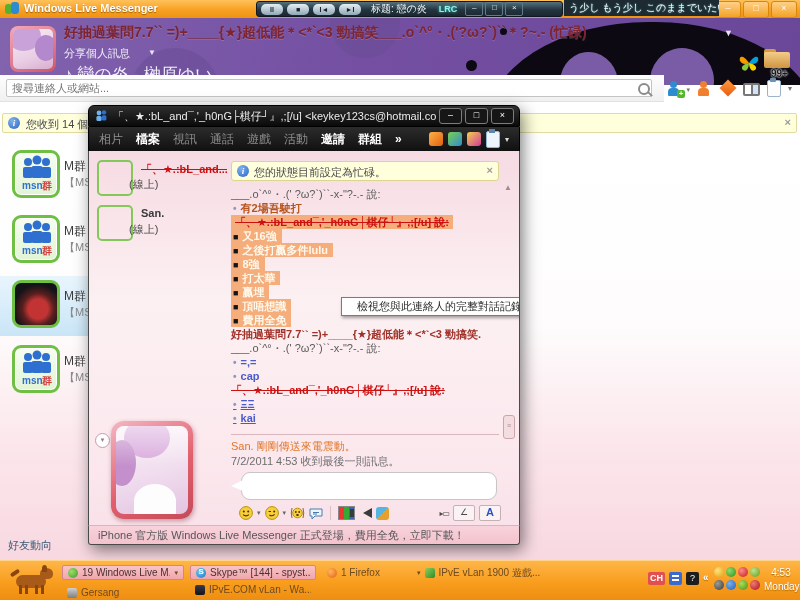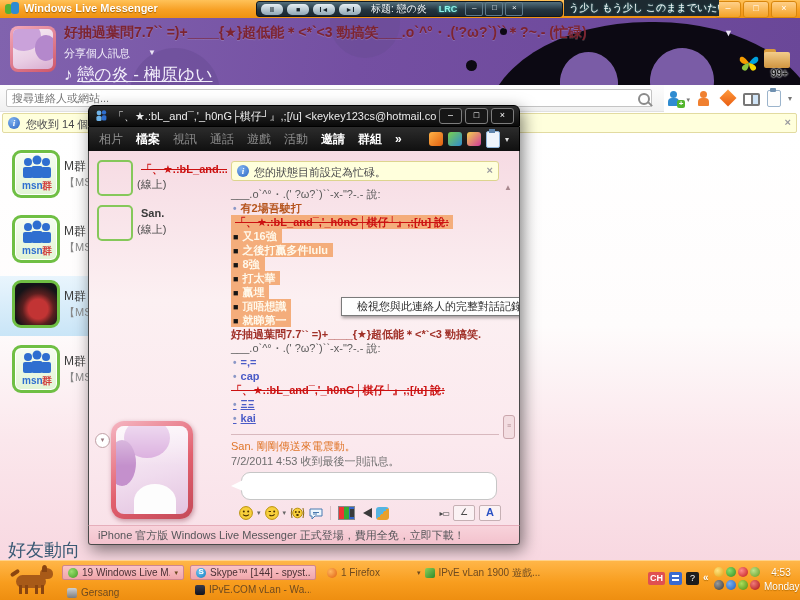--- a/index.html
+++ b/index.html
@@ -57,21 +57,21 @@
   .hd-music .song{text-decoration:underline;}
   .hd-vista{position:absolute;left:738px;top:34px;width:22px;height:22px;}
   .hd-folder{position:absolute;left:764px;top:31px;width:26px;height:19px;}
   .hd-folder .tab{position:absolute;left:0;top:0;width:12px;height:5px;border-radius:2px 2px 0 0;background:#d89a3e;}
   .hd-folder .body{position:absolute;left:0;top:3px;width:26px;height:16px;border-radius:2px;
     background:linear-gradient(#f3cc8a,#cf9440);}
   .hd-badge{position:absolute;left:771px;top:50px;font-size:10px;font-weight:bold;color:#181818;
     text-shadow:0 0 2px #fff,0 0 2px #fff;}
 
   
-  .m-search-row{position:absolute;left:0;top:85px;width:664px;height:27px;
+  .m-search-row{position:absolute;left:0;top:75px;width:664px;height:27px;
     background:linear-gradient(#fdfdfd,#f0f0f0);border-bottom:1px solid #e1e1e1;box-sizing:border-box;}
   .search-input{position:absolute;left:6px;top:4px;width:646px;height:18px;border:1px solid #c4c4c4;
     border-radius:2px;font-size:11px;color:#555;padding:0 20px 0 5px;box-sizing:border-box;
     font-family:"Liberation Sans","DejaVu Sans",sans-serif;}
   .search-mag{position:absolute;left:638px;top:8px;width:8px;height:8px;border:2px solid #8b8b8b;border-radius:50%;}
   .search-mag::after{content:"";position:absolute;left:7px;top:8px;width:6px;height:2px;background:#8b8b8b;
     transform:rotate(45deg);}
   .srch-icons{position:absolute;left:666px;top:4px;display:flex;gap:7px;align-items:center;height:18px;}
   .sic{position:relative;width:17px;height:17px;}
   .sic .head{position:absolute;left:4px;top:1px;width:7px;height:7px;border-radius:50%;}
@@ -103,21 +103,21 @@
   .g-frame{position:absolute;left:12px;top:4px;width:48px;height:48px;border-radius:9px;
     border:3px solid #6fbf44;background:linear-gradient(#f6fdf1,#e2f4d5);box-sizing:border-box;
     box-shadow:inset 0 0 0 1px #fff;}
   .c-name{position:absolute;left:64px;top:12px;font-size:12px;color:#3a3a3a;white-space:nowrap;}
   .c-detail{position:absolute;left:64px;top:29px;font-size:11px;color:#8a8a8a;white-space:nowrap;}
   .contact-row:not(.kind-photo) .icon-photo{display:none;}
   .icon-photo{position:absolute;left:12px;top:4px;width:48px;height:48px;border-radius:9px;border:3px solid #6fbf44;
     box-sizing:border-box;background:radial-gradient(circle at 55% 62%,#c23434 0 28%,#5a1f1f 45%,#141418 70%);}
 
   .m-friends{position:absolute;left:0;top:400px;width:88px;}
-  .mf-title{position:absolute;left:8px;top:4px;font-size:18px;color:#3a5a74;white-space:nowrap;}
+  .mf-title{position:absolute;left:8px;top:4px;font-size:11px;color:#3a5a74;white-space:nowrap;}
   .mf-feed{position:absolute;left:8px;top:26px;font-size:11px;white-space:nowrap;width:80px;overflow:hidden;}
   .mf-feed .lk{color:#3b6fc4;}
   .mf-feed .rest{color:#555;}
   .mf-div{position:absolute;left:2px;top:52px;width:84px;border-top:1px solid #e4d4d8;}
 
   .m-footicons{position:absolute;left:0;top:462px;width:88px;height:34px;}
 
   
   #chat{position:absolute;left:88px;top:105px;width:432px;height:440px;
     box-shadow:3px 5px 16px rgba(0,0,0,.5);border-radius:6px 6px 3px 3px;}
@@ -142,21 +142,21 @@
 
   .c-body{position:relative;height:374px;border-left:1px solid #4a4a4a;border-right:1px solid #4a4a4a;
     box-sizing:border-box;overflow:hidden;
     background:linear-gradient(180deg,#f6dbe3,#fcf0f2 40%,#fbe9ee 78%,#f9e2e9);}
   .pt{position:absolute;left:6px;width:132px;height:44px;}
   .pt .pav{position:absolute;left:2px;top:1px;width:36px;height:36px;border:2px solid #85c85a;border-radius:5px;
     box-sizing:border-box;}
   .pt .pname{position:absolute;left:46px;top:3px;width:86px;font-size:11px;font-weight:bold;
     white-space:nowrap;overflow:hidden;color:#3a3a3a;}
   .pt .pname.nick-red{color:#cc1111;text-decoration:line-through;}
-  .pt .pstatus{position:absolute;left:42px;top:18px;font-size:11px;color:#4a4a4a;}
+  .pt .pstatus{position:absolute;left:34px;top:18px;font-size:11px;color:#4a4a4a;}
   .sb-collapse{position:absolute;left:6px;top:282px;width:13px;height:13px;border-radius:50%;
     border:1px solid #c0a0a6;background:#fff;color:#9a7a80;font-size:7px;line-height:12px;text-align:center;}
   .self-av{position:absolute;left:22px;top:270px;width:82px;height:98px;border-radius:13px;padding:5px;
     box-sizing:border-box;background:linear-gradient(150deg,#f5b6c2,#e2606e 55%,#c44a58);
     box-shadow:1px 2px 5px rgba(120,30,50,.4);}
   .self-av .inner{position:relative;width:100%;height:100%;border-radius:8px;overflow:hidden;
     background:linear-gradient(165deg,#fbf2f7,#f0dcee 55%,#e3c4e0);}
   .self-av .h1{position:absolute;left:8px;top:-8px;width:46px;height:40px;border-radius:50%;background:#d8a8dc;}
   .self-av .h2{position:absolute;left:-8px;top:14px;width:28px;height:46px;border-radius:50%;background:#c490cc;}
   .self-av .dress{position:absolute;left:18px;bottom:-4px;width:42px;height:34px;border-radius:50% 50% 0 0;background:#fdfdfd;}
@@ -508,21 +508,21 @@
           <div class="mline m-block">之後打贏多件lulu</div>
 
           <div class="mline m-block">8強</div>
 
           <div class="mline m-block">打太華</div>
 
           <div class="mline m-block">贏埋</div>
 
           <div class="mline m-block">頂唔想識</div>
 
-          <div class="mline m-block">就睇第一</div>
+          <div class="mline m-block">費用全免</div>
 
           <div class="mline m-name2">好抽過葉問7.7`` =)+____{★}超低能＊&lt;*`&lt;3 勁搞笑.</div>
 
           <div class="mline m-sender">___.o`^°・.(' ?ω?`)``-x-"?-.- 說:</div>
 
           <div class="mline m-bullet m-blue">=,=</div>
 
           <div class="mline m-bullet m-blue">cap</div>
 
           <div class="mline m-nick">「、★.:bL_and¯,'_h0nG├棋仔┘』,;[/u] 說:</div>

